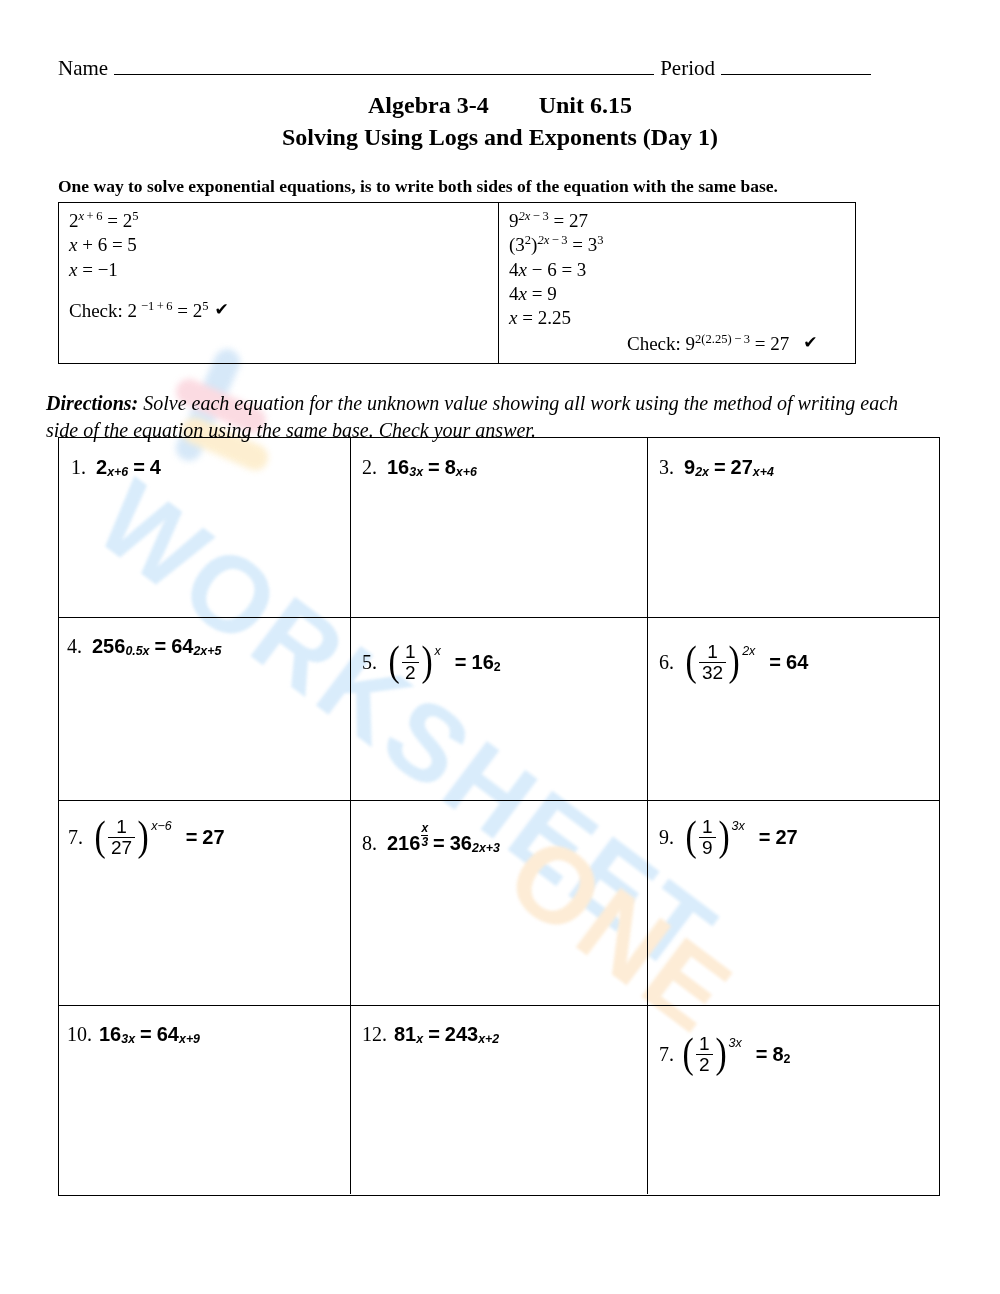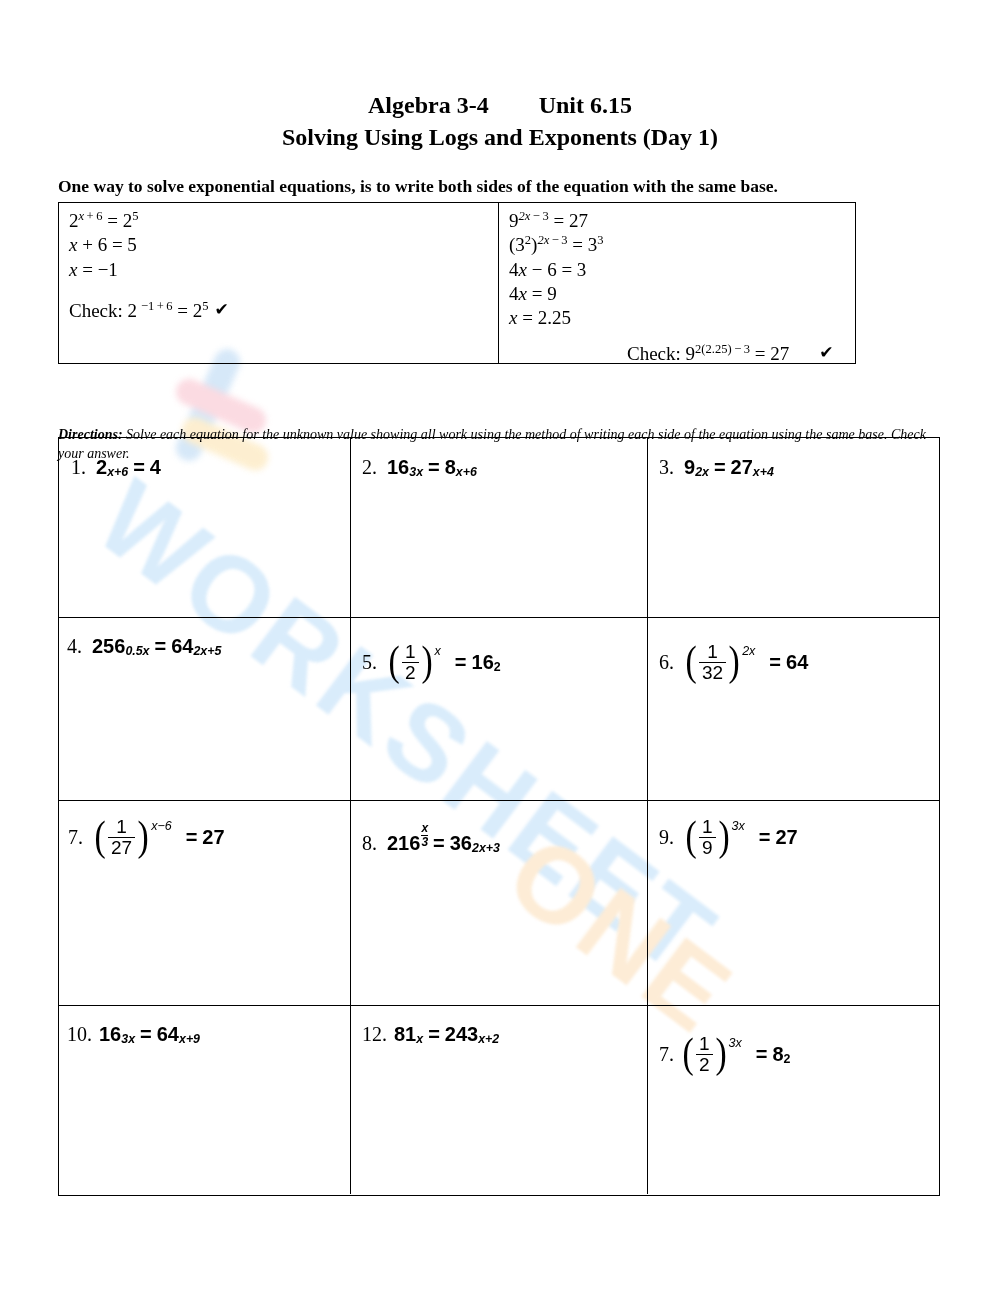--- a/index.html
+++ b/index.html
@@ -50,27 +50,27 @@
          border:1.3px solid #000;display:flex;box-sizing:border-box;}
   .exhalf{box-sizing:border-box;padding:6px 0 0 10px;font-size:19px;
           line-height:1.27;}
   .exleft{width:440px;border-right:1.3px solid #000;}
   .exright{flex:1;padding-left:10px;}
   .exrow{display:flex;white-space:nowrap;}
   .exeq{display:inline-block;}
   .exleft .exnote{margin-left:52px;}
   .exright .exrow{position:relative;}
   .excheck{margin-top:17px;font-family:Liberation Serif, serif;}
-  .excheck2{margin-top:12px;padding-left:118px;gap:16px;}
+  .excheck2{margin-top:2px;padding-left:118px;}
   sup,sub{font-size:.66em;}
   .ital{font-style:italic;}
   .ck{font-size:17px;padding-left:6px;}
 
-  .directions{position:absolute;left:58px;top:390px;width:888px;
-              font-size:14px;font-style:italic;line-height:1.33;margin-top:36px;}
+  .directions{position:absolute;left:46px;top:390px;width:888px;
+              font-size:20px;font-style:italic;line-height:1.33;}
   .directions b{font-style:italic;font-weight:bold;}
 
   
   .ptable{position:absolute;left:58px;top:437px;width:882px;height:759px;
           border:1.4px solid #000;box-sizing:border-box;
           display:flex;flex-direction:column;}
   .prow{display:flex;box-sizing:border-box;border-bottom:1.1px solid #000;}
   .prow:last-child{border-bottom:none;}
   .r1{height:180px;} .r2{height:183px;} .r3{height:205px;} .r4{height:188px;}
   .pcell{box-sizing:border-box;border-right:1.1px solid #000;
@@ -113,20 +113,26 @@
     <div class="wm-blob blob1"></div>
     <div class="wm-blob blob2"></div>
     <div class="wm-blob blob3"></div>
   </div>
   <div class="wm-text wm-a">WORKSHEET</div>
   <div class="wm-text wm-b">ONE</div>
 </div>
 
 <div id="page">
 
+  <div class="nameline">
+    <span class="lbl">Name</span>
+    <span class="rule rule-name"></span>
+    <span class="lbl">Period</span>
+    <span class="rule rule-period"></span>
+  </div>
 
   <div class="title">
     <span>Algebra 3-4</span>
     <span class="gap"></span>
     <span>Unit 6.15</span>
     <span class="l2">Solving Using Logs and Exponents (Day 1)</span>
   </div>
 
   <div class="intro">One way to solve exponential equations, is to write both sides of the equation with the same base.</div>
 

